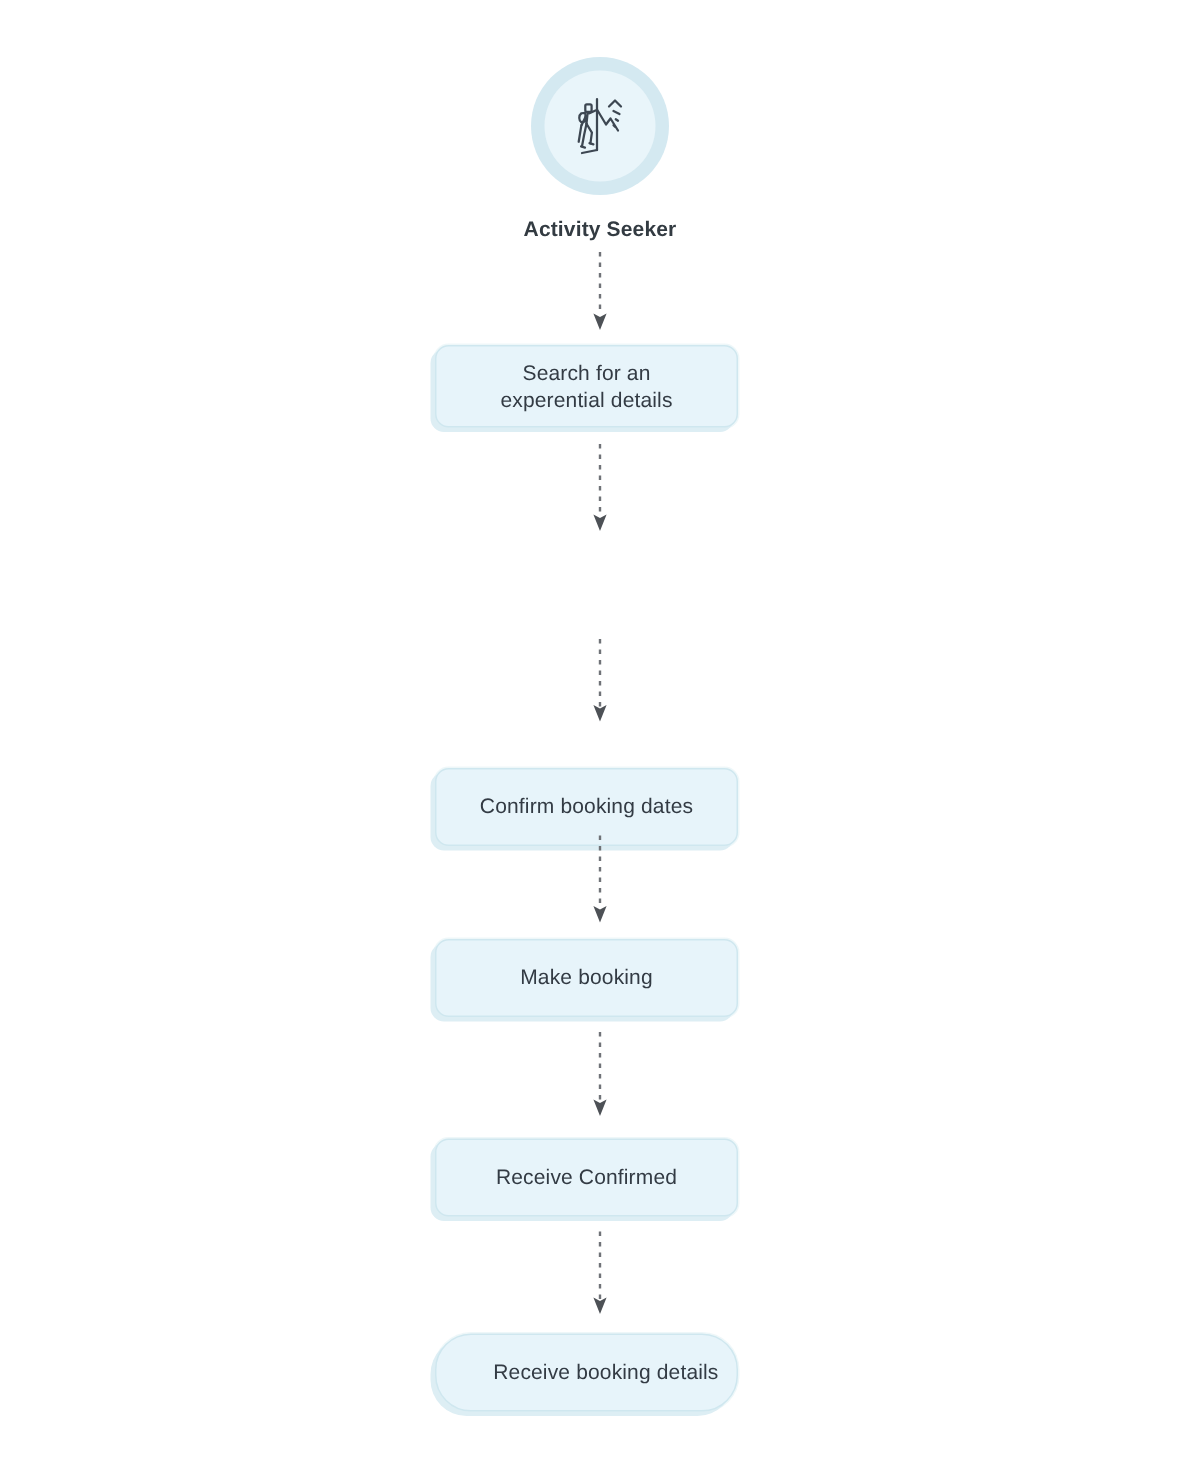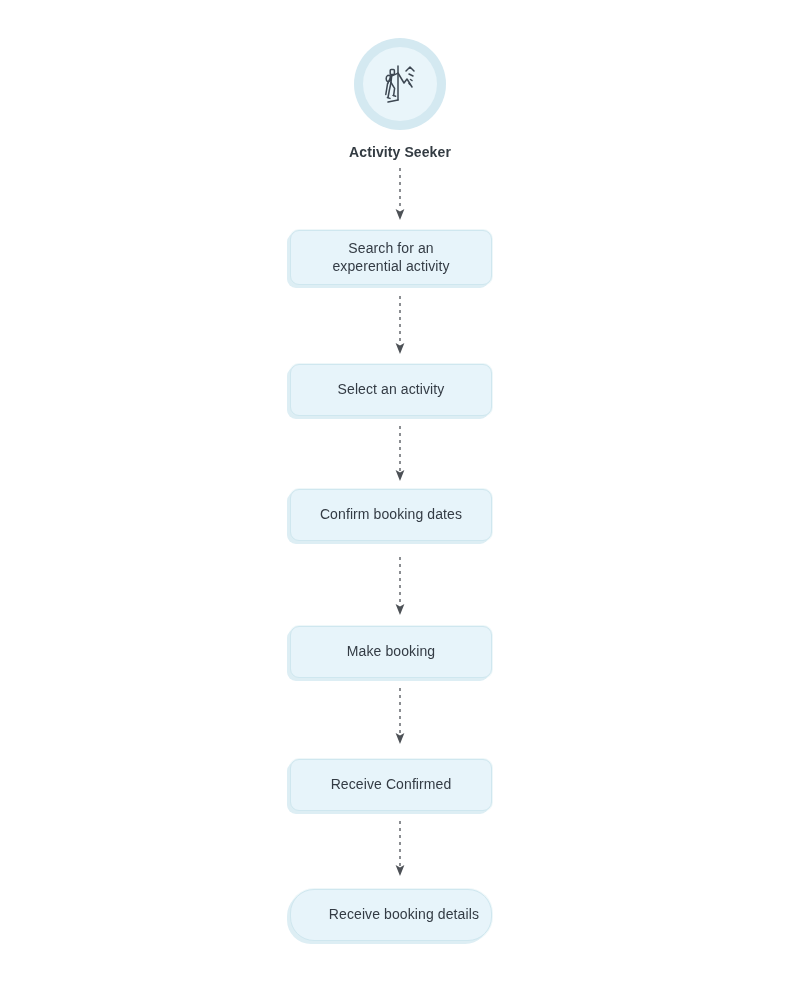--- a/index.html
+++ b/index.html
@@ -145,43 +145,40 @@
   <div class="connector" style="top:168px;height:54px;">
     <svg width="20" height="54" viewBox="0 0 20 54">
       <line x1="10" y1="0" x2="10" y2="42" stroke="#6f7277" stroke-width="1.6" stroke-dasharray="3 4"></line>
       <path d="M10 52 L5.6 41 L10 43.4 L14.4 41 Z" fill="#4d5156"></path>
     </svg>
   </div>
 
   <div class="step" style="top:230px;height:55px;">
     <div class="step-label">
       <span>Search for an</span><br>
-      <span>experential activity</span>
+      <span>experential details</span>
     </div>
   </div>
 
   <div class="connector" style="top:296px;height:60px;">
     <svg width="20" height="60" viewBox="0 0 20 60">
       <line x1="10" y1="0" x2="10" y2="48" stroke="#6f7277" stroke-width="1.6" stroke-dasharray="3 4"></line>
       <path d="M10 58 L5.6 47 L10 49.4 L14.4 47 Z" fill="#4d5156"></path>
     </svg>
   </div>
 
-  <div class="step" style="top:364px;height:52px;">
-    <div class="step-label">Select an activity</div>
-  </div>
 
   <div class="connector" style="top:426px;height:60px;">
     <svg width="20" height="60" viewBox="0 0 20 60">
       <line x1="10" y1="0" x2="10" y2="45" stroke="#6f7277" stroke-width="1.6" stroke-dasharray="3 4"></line>
       <path d="M10 55 L5.6 44 L10 46.4 L14.4 44 Z" fill="#4d5156"></path>
     </svg>
   </div>
 
-  <div class="step" style="top:489px;height:52px;">
+  <div class="step" style="top:512px;height:52px;">
     <div class="step-label">Confirm booking dates</div>
   </div>
 
   <div class="connector" style="top:557px;height:60px;">
     <svg width="20" height="60" viewBox="0 0 20 60">
       <line x1="10" y1="0" x2="10" y2="48" stroke="#6f7277" stroke-width="1.6" stroke-dasharray="3 4"></line>
       <path d="M10 58 L5.6 47 L10 49.4 L14.4 47 Z" fill="#4d5156"></path>
     </svg>
   </div>
 

